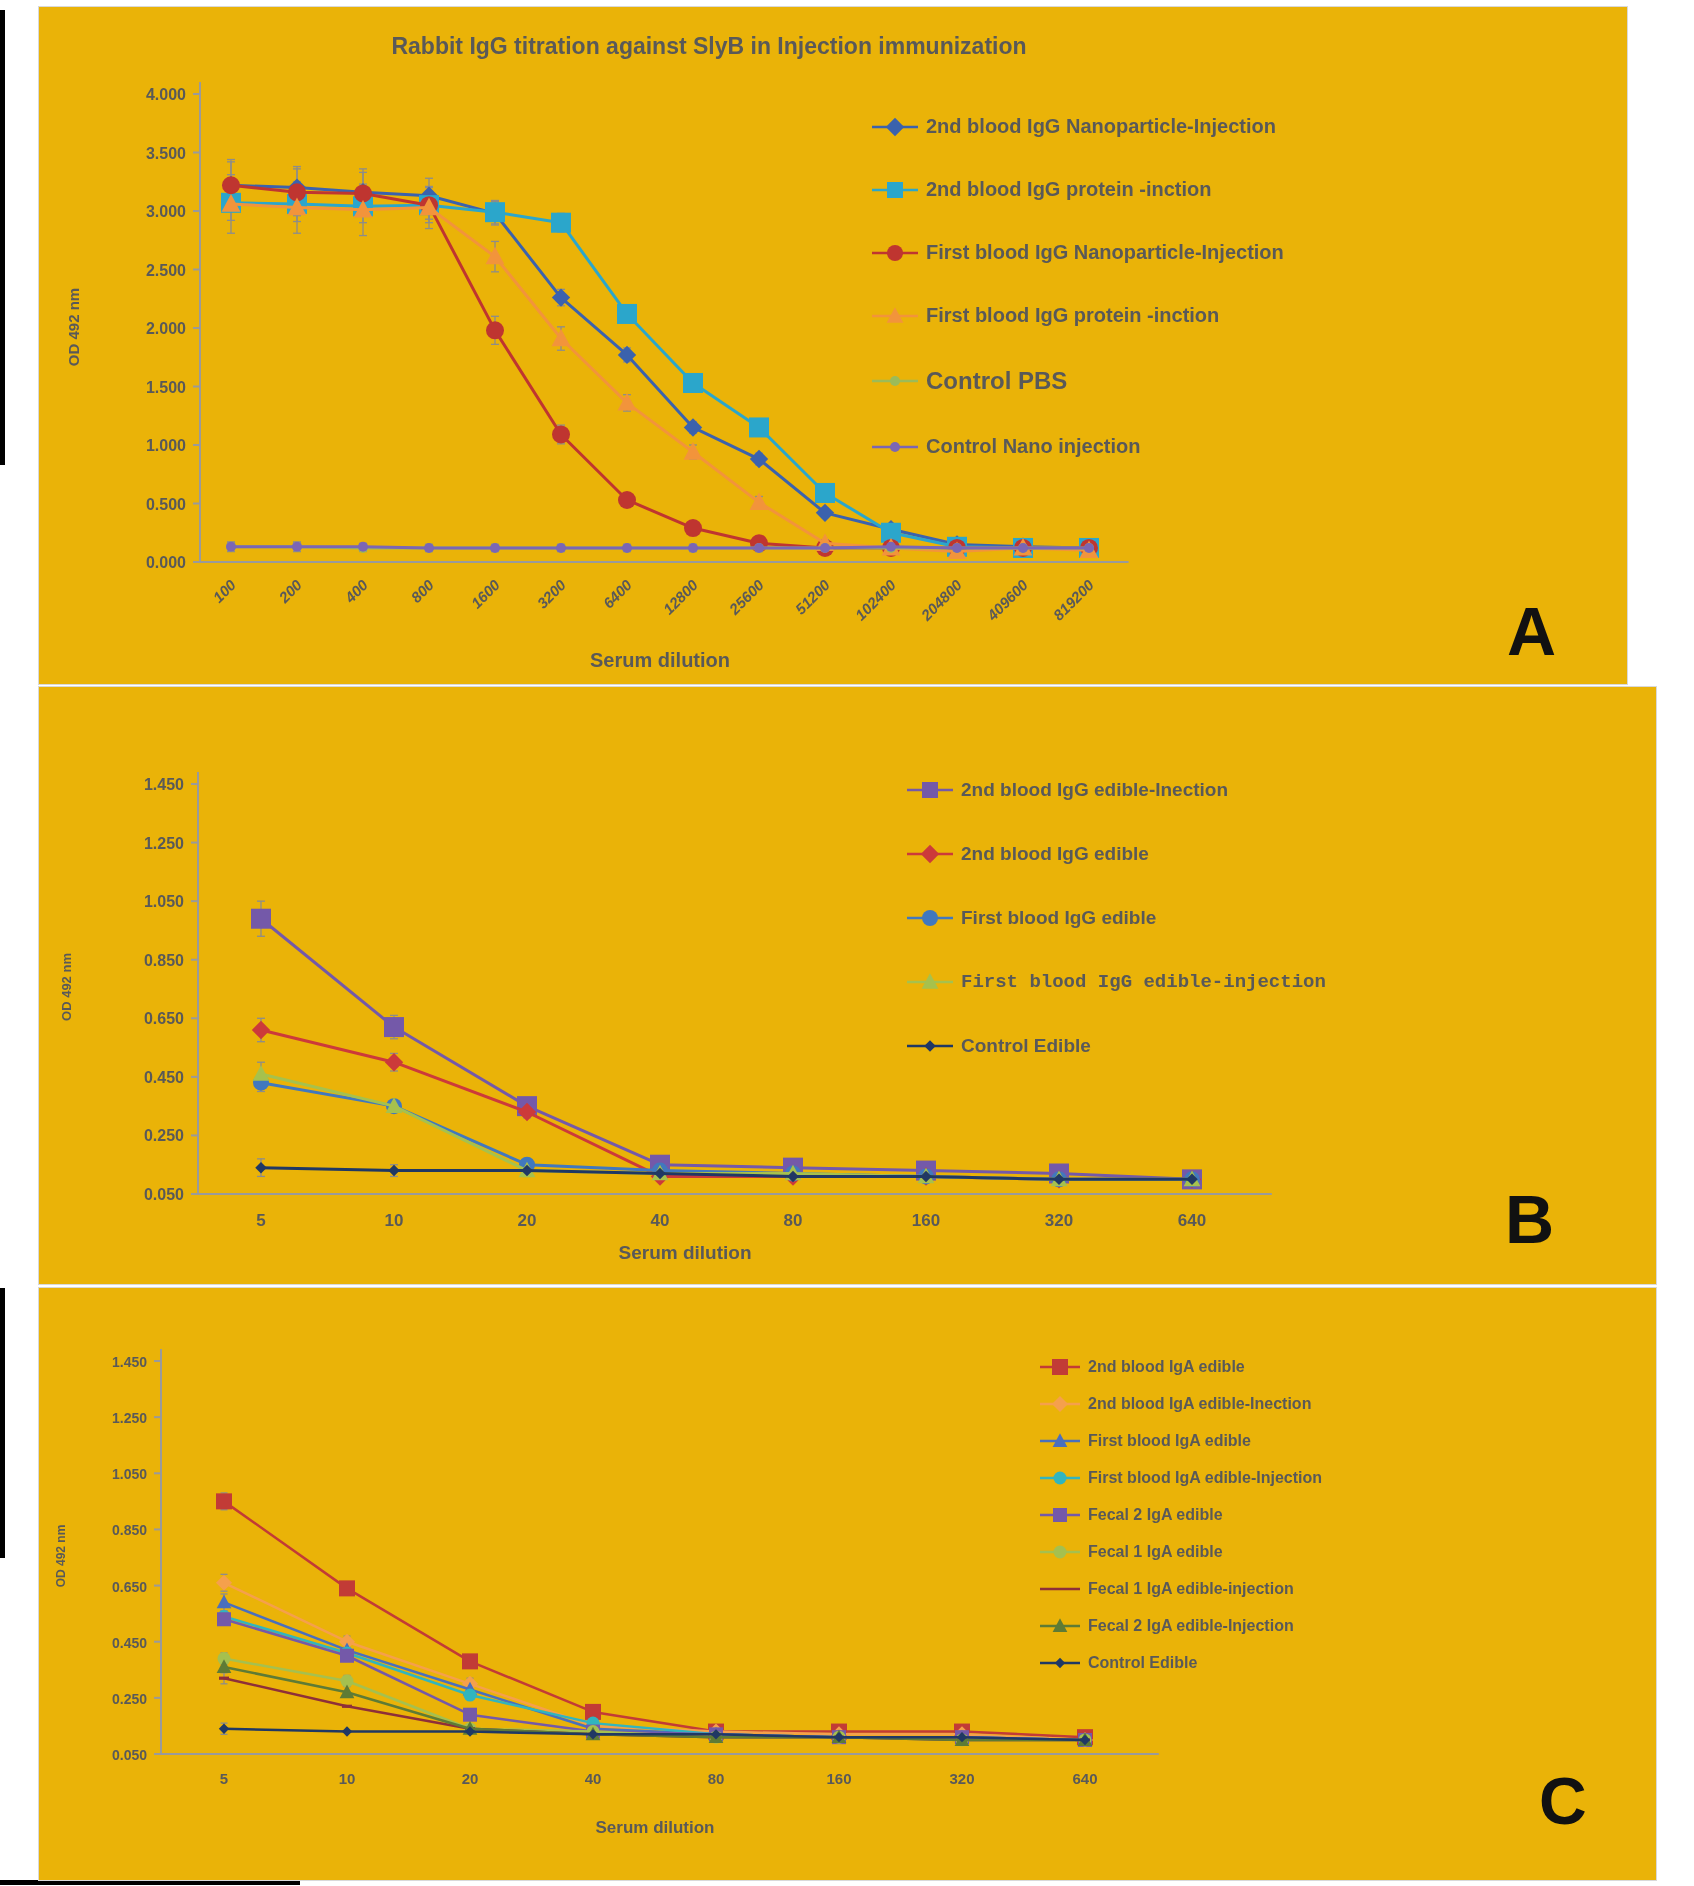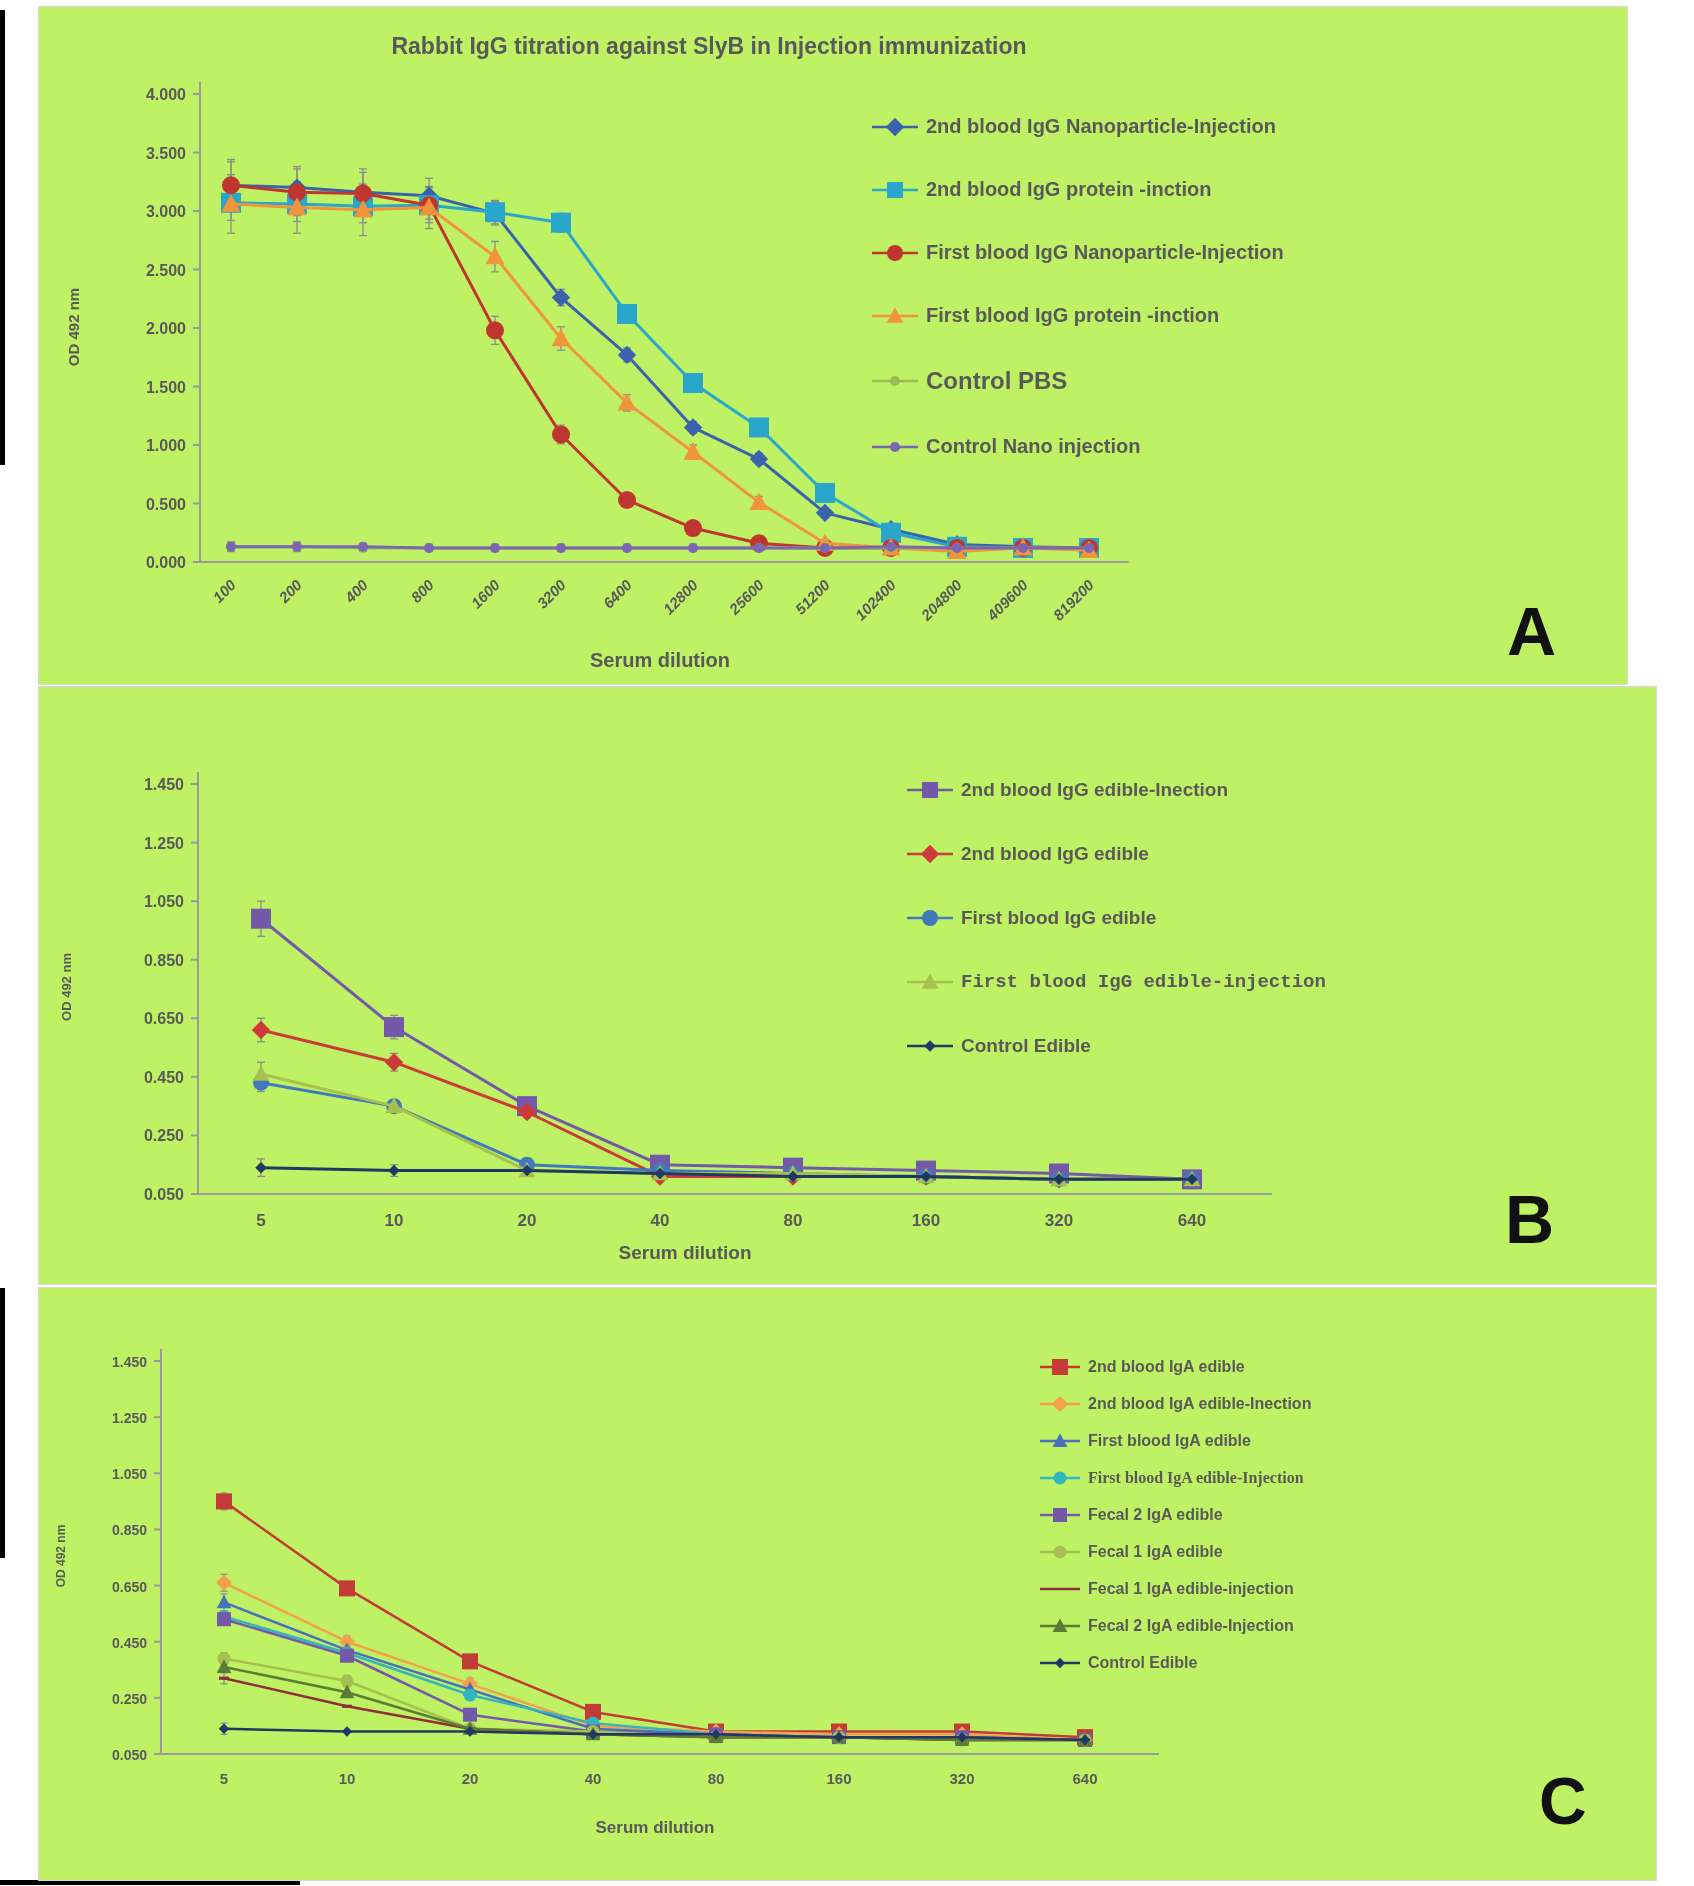--- a/index.html
+++ b/index.html
@@ -1,18 +1,18 @@
 <!DOCTYPE html>
 <html><head>
 <meta charset="utf-8">
 <style>
   html,body{margin:0;padding:0;background:#ffffff;}
   .figure{position:relative;width:1694px;height:1886px;background:#ffffff;
           font-family:"Liberation Sans", sans-serif;overflow:hidden;}
-  .panel{position:absolute;background:#bef264;border:1px solid #d9d9d9;}
+  .panel{position:absolute;background:#eab308;border:1px solid #d9d9d9;}
   .panel-title{position:absolute;left:0;top:0;width:100%;text-align:center;
                font-weight:bold;color:#595959;margin:0;}
   #panel-0 .panel-title{top:26px;font-size:23px;width:1340px;}
   #panel-1 .panel-title{top:20px;font-size:21px;width:1420px;}
   #panel-2 .panel-title{top:18px;font-size:19px;width:1450px;}
   .chart-host{position:absolute;left:0;top:0;}
   .legend{position:absolute;display:flex;flex-direction:column;}
   .legend-item{display:flex;align-items:center;gap:7px;white-space:nowrap;}
   .legend-label{font-weight:bold;color:#595959;}
   .panel-letter{position:absolute;font-weight:800;color:#111111;line-height:1;}
@@ -1030,21 +1030,21 @@
             <line x1="1" y1="9" x2="41" y2="9" stroke="#4a6fbd" stroke-width="2.5"></line>
             <path d="M 21 1.299999999999999 L 28.35 14.95 L 13.649999999999999 14.95 Z" fill="#4a6fbd"></path>
           </svg>
           <span class="legend-label" style="font-size: 16px;">First blood IgA edible</span>
         </div>
         <div class="legend-item">
           <svg width="42" height="18">
             <line x1="1" y1="9" x2="41" y2="9" stroke="#31b5be" stroke-width="2.5"></line>
             <circle cx="21" cy="9" r="6.5" fill="#31b5be"></circle>
           </svg>
-          <span class="legend-label" style="font-size: 16px; font-family: Liberation Serif, serif;">First blood IgA edible-Injection</span>
+          <span class="legend-label" style="font-size: 16px;">First blood IgA edible-Injection</span>
         </div>
         <div class="legend-item">
           <svg width="42" height="18">
             <line x1="1" y1="9" x2="41" y2="9" stroke="#7459a9" stroke-width="2.5"></line>
             <rect x="14" y="2" width="14" height="14" fill="#7459a9"></rect>
           </svg>
           <span class="legend-label" style="font-size: 16px;">Fecal 2 IgA edible</span>
         </div>
         <div class="legend-item">
           <svg width="42" height="18">

